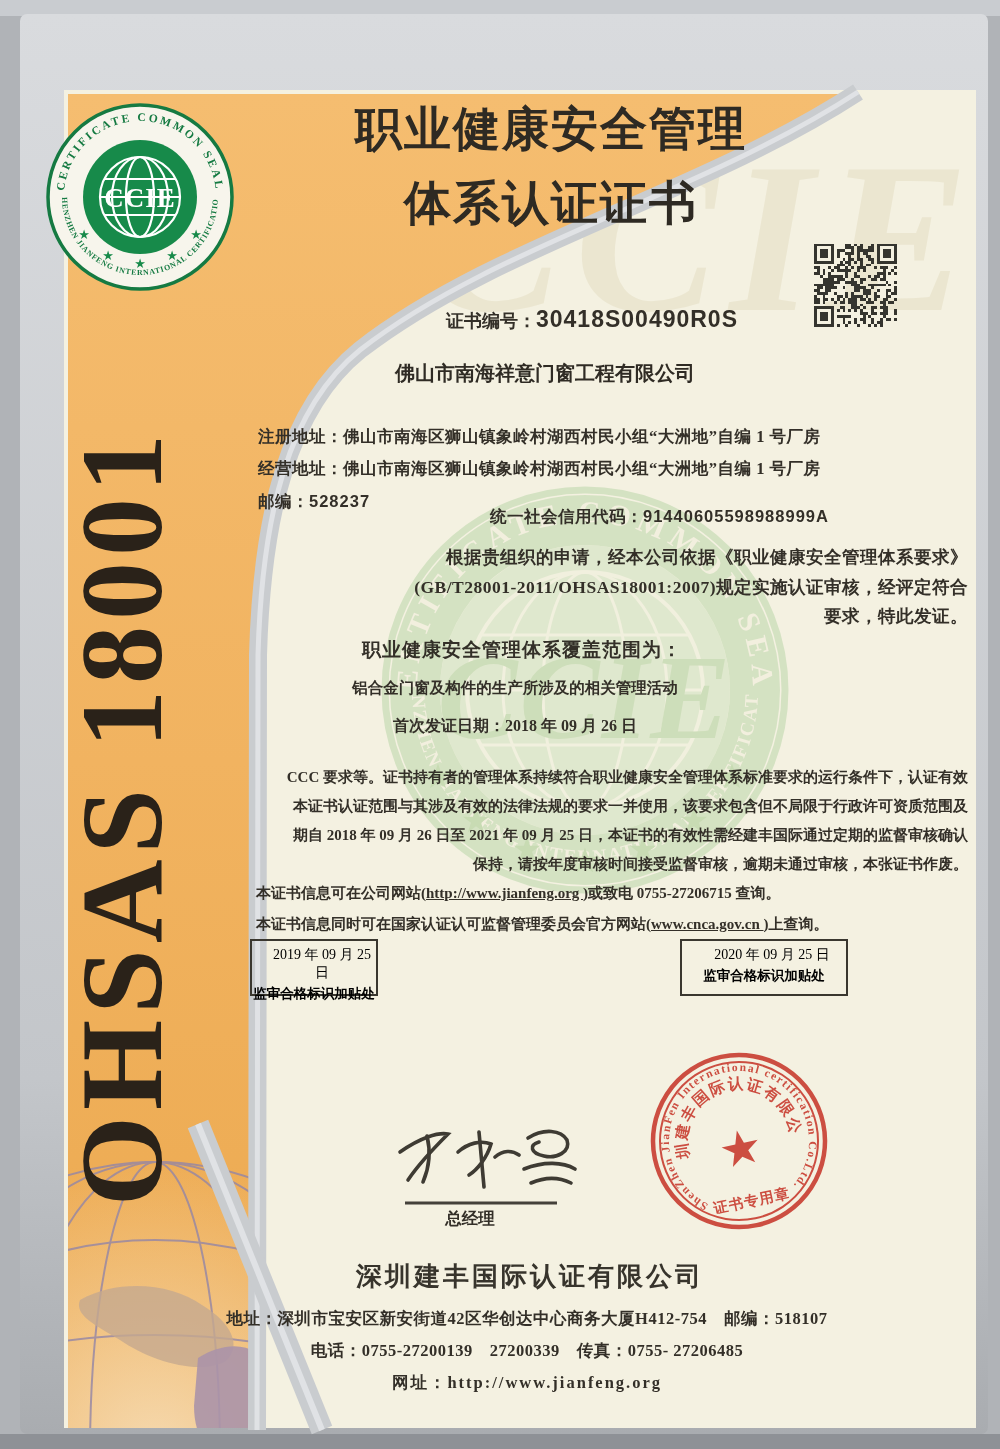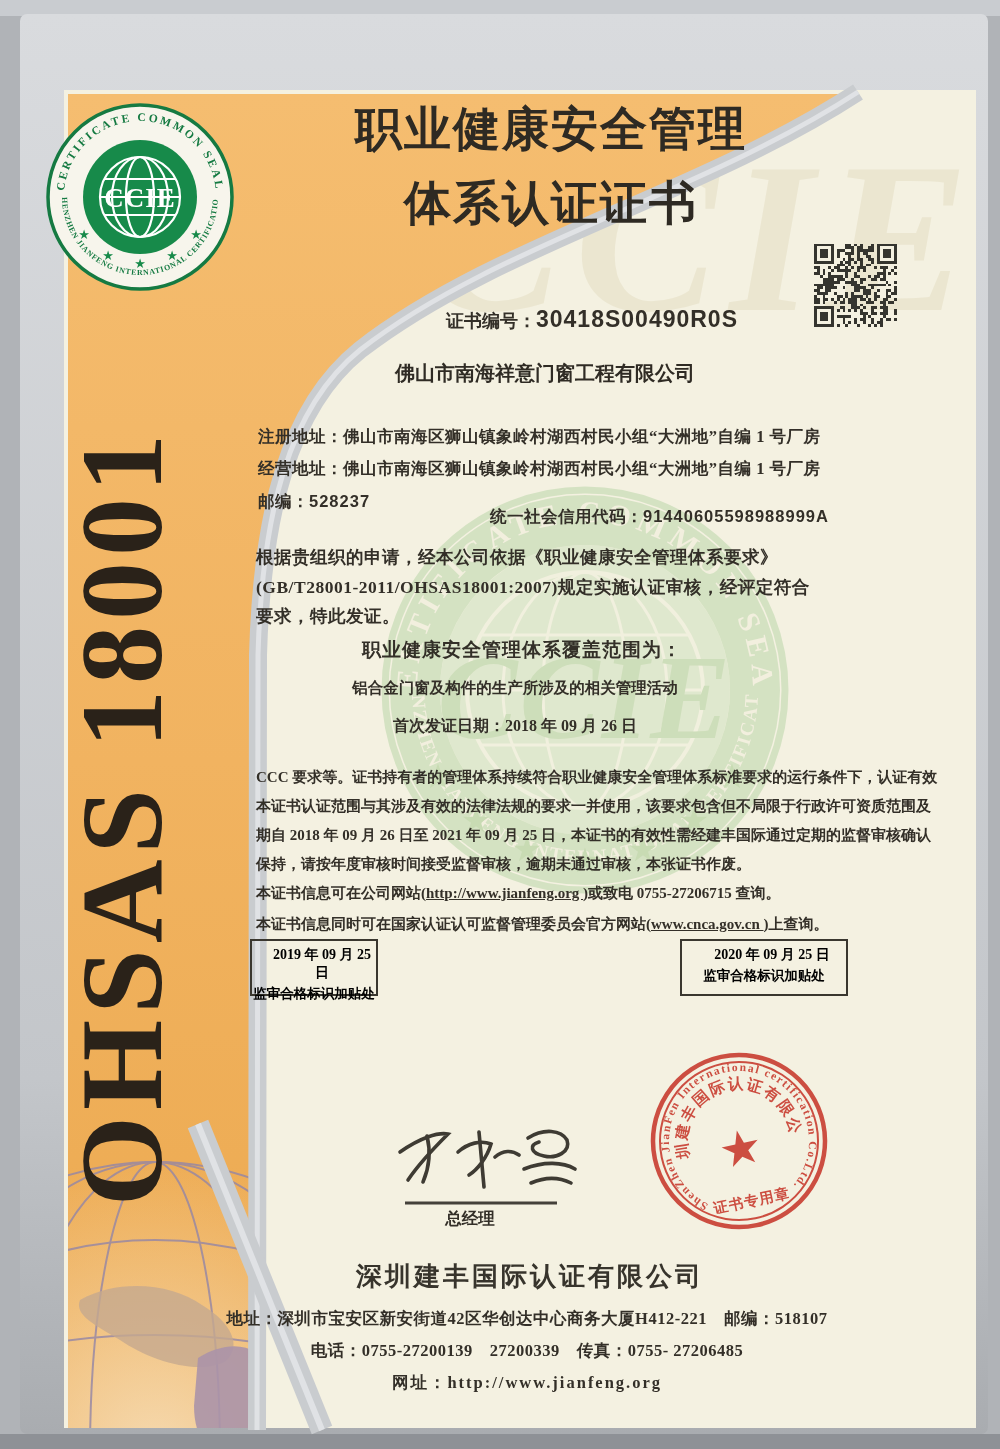--- a/index.html
+++ b/index.html
@@ -1,38 +1,38 @@
 <!DOCTYPE html>
 <html><head>
 <meta charset="utf-8">
 <style>
   html,body{margin:0;padding:0;}
   body{width:1000px;height:1449px;}
   .page{position:relative;width:1000px;height:1449px;background:#aeb1b5;overflow:hidden;}
   .abs{position:absolute;}
-  .serif{font-family:"Liberation Serif","DejaVu Serif",serif;}
+  .serif{font-family:"Liberation Serif","DejaVu Serif",serif;text-align:right;}
   .sans{font-family:"Liberation Sans","DejaVu Sans",sans-serif;}
   .bg-art{position:absolute;left:0;top:0;width:1000px;height:1449px;}
   .txt{position:absolute;color:#332f28;font-weight:700;}
   .center{text-align:center;}
   .title{font-size:47px;letter-spacing:2px;color:#2e2a23;}
   .certline{font-size:18px;}
   .certno{font-family:"Liberation Sans","DejaVu Sans",sans-serif;font-size:23px;letter-spacing:1px;}
   .company{font-size:20px;color:#2f2b24;}
   .row{font-size:16.5px;letter-spacing:0.5px;}
   .mono-ish{font-family:"Liberation Sans","DejaVu Sans",sans-serif;letter-spacing:1px;}
   .para{font-size:17.5px;line-height:29.5px;letter-spacing:0.5px;}
   .scopehead{font-size:19px;letter-spacing:1px;}
   .scopetxt{font-size:15.5px;}
   .firstissue{font-size:16px;}
   .terms{font-size:15px;line-height:29px;}
   .infoline{font-size:15px;}
   .link{text-decoration:underline;}
   .labelbox{position:absolute;border:2px solid #3a372f;background:transparent;text-align:center;}
-  .labelbox .d{font-size:14px;margin-top:5px;font-weight:700;padding-left:16px;}
+  .labelbox .d{font-size:14px;margin-top:5px;font-weight:400;padding-left:16px;}
   .labelbox .c{font-size:13.5px;margin-top:3px;font-weight:700;}
   .sigtitle{font-size:16.5px;}
   .issuer{font-size:26px;letter-spacing:3px;color:#37342c;}
   .footline{font-size:16.5px;letter-spacing:0.5px;}
   .vlabel{position:absolute;left:122px;top:817px;transform:translate(-50%,-50%) rotate(-90deg);
           white-space:nowrap;font-family:"Liberation Serif","DejaVu Serif",serif;
           font-weight:700;font-size:116px;letter-spacing:6px;color:#2a2219;}
   .stamp-svg{mix-blend-mode:multiply;opacity:.9;}
 </style>
 </head>
@@ -549,21 +549,21 @@
         <textPath href="#stampInnerArc" startOffset="50%" text-anchor="middle">深圳建丰国际认证有限公司</textPath>
       </text>
       <text x="739" y="1165" font-size="48" text-anchor="middle">★</text>
       <text x="739" y="1207" font-size="14.5" font-weight="bold" text-anchor="middle" letter-spacing="1" font-family="Liberation Serif, DejaVu Serif, serif">证书专用章</text>
     </g>
   </svg>
 
   <div class="txt sans center issuer" style="left:130px;top:1259px;width:800px;">深圳建丰国际认证有限公司</div>
 
   <div class="txt serif center footline" style="left:77px;top:1308px;width:900px;">
-    <span>地址：</span><span>深圳市宝安区新安街道42区华创达中心商务大厦H412-221</span><span>　邮编：</span><span>518107</span>
+    <span>地址：</span><span>深圳市宝安区新安街道42区华创达中心商务大厦H412-754</span><span>　邮编：</span><span>518107</span>
   </div>
   <div class="txt serif center footline" style="left:77px;top:1340px;width:900px;">
     <span>电话：</span><span>0755-27200139　27200339</span><span>　传真：</span><span>0755- 27206485</span>
   </div>
   <div class="txt serif center footline" style="left:77px;top:1372px;width:900px;letter-spacing:2px;">
     <span>网址：</span><span>http://www.jianfeng.org</span>
   </div>
 
 </div>
 

